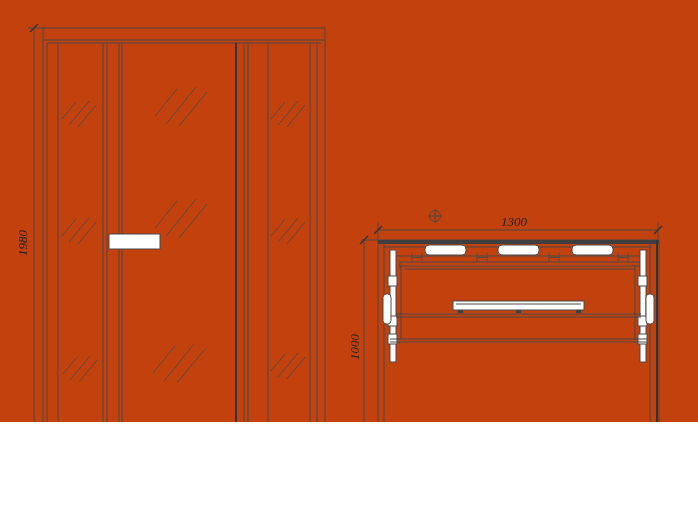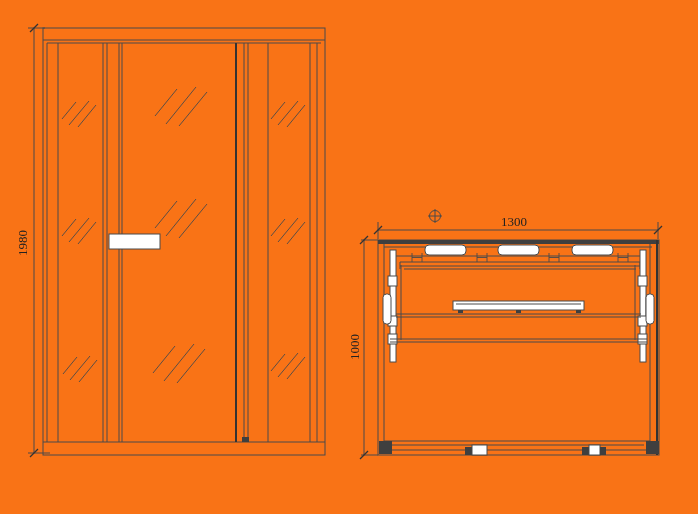--- a/index.html
+++ b/index.html
@@ -1,21 +1,22 @@
 <!DOCTYPE html>
 <html><head>
 <meta charset="utf-8">
 <style>
   html,body{margin:0;padding:0;background:#ffffff;}
   .canvas{
     position:relative;
-    width:698px;height:514px;
-    background:#f97316;
+    width:698px;height:422px;
+    background:#c2410c;
     overflow:hidden;
     font-family:"Liberation Serif", serif;
+    font-style:italic;
   }
   svg{display:block;}
   svg text{
     font-family:"Liberation Serif", serif;
     font-size:13px;
     fill:#222222;
   }
   .ln{stroke:#4a4a4a;stroke-width:1;fill:none;}
   .ln2{stroke:#333333;stroke-width:2;fill:none;}
   .thin{stroke:#4a4a4a;stroke-width:0.9;fill:none;}

